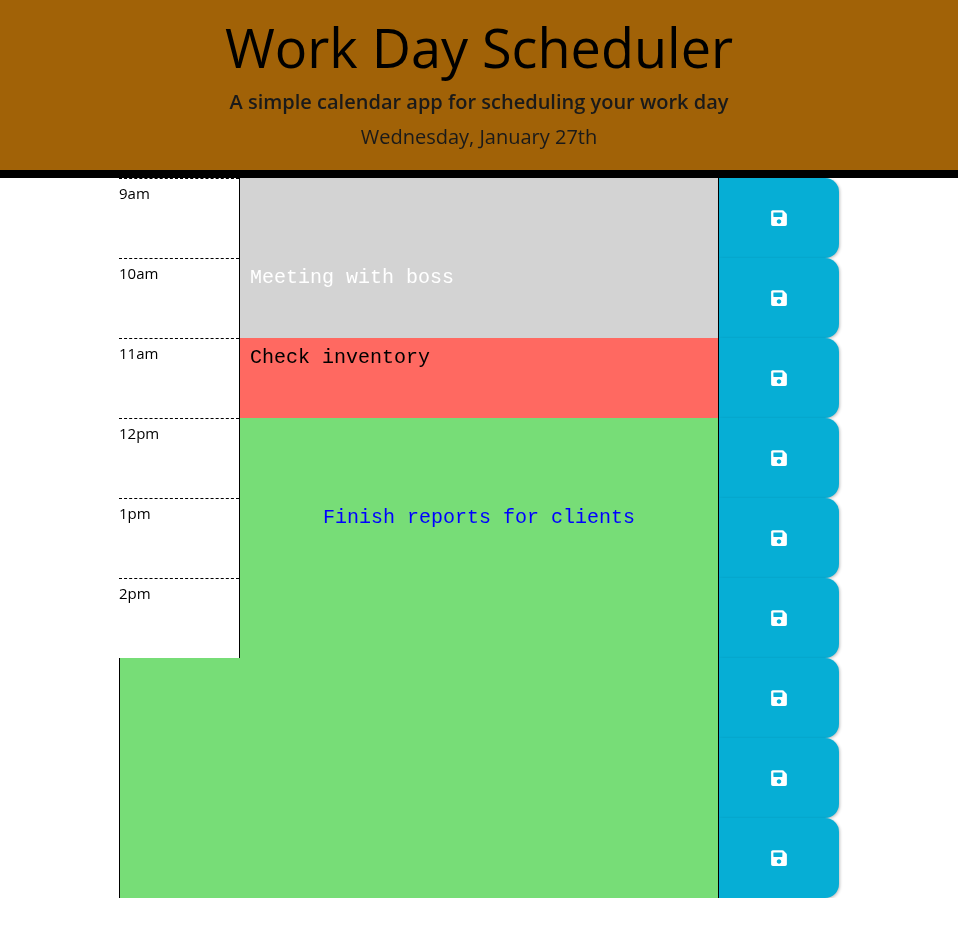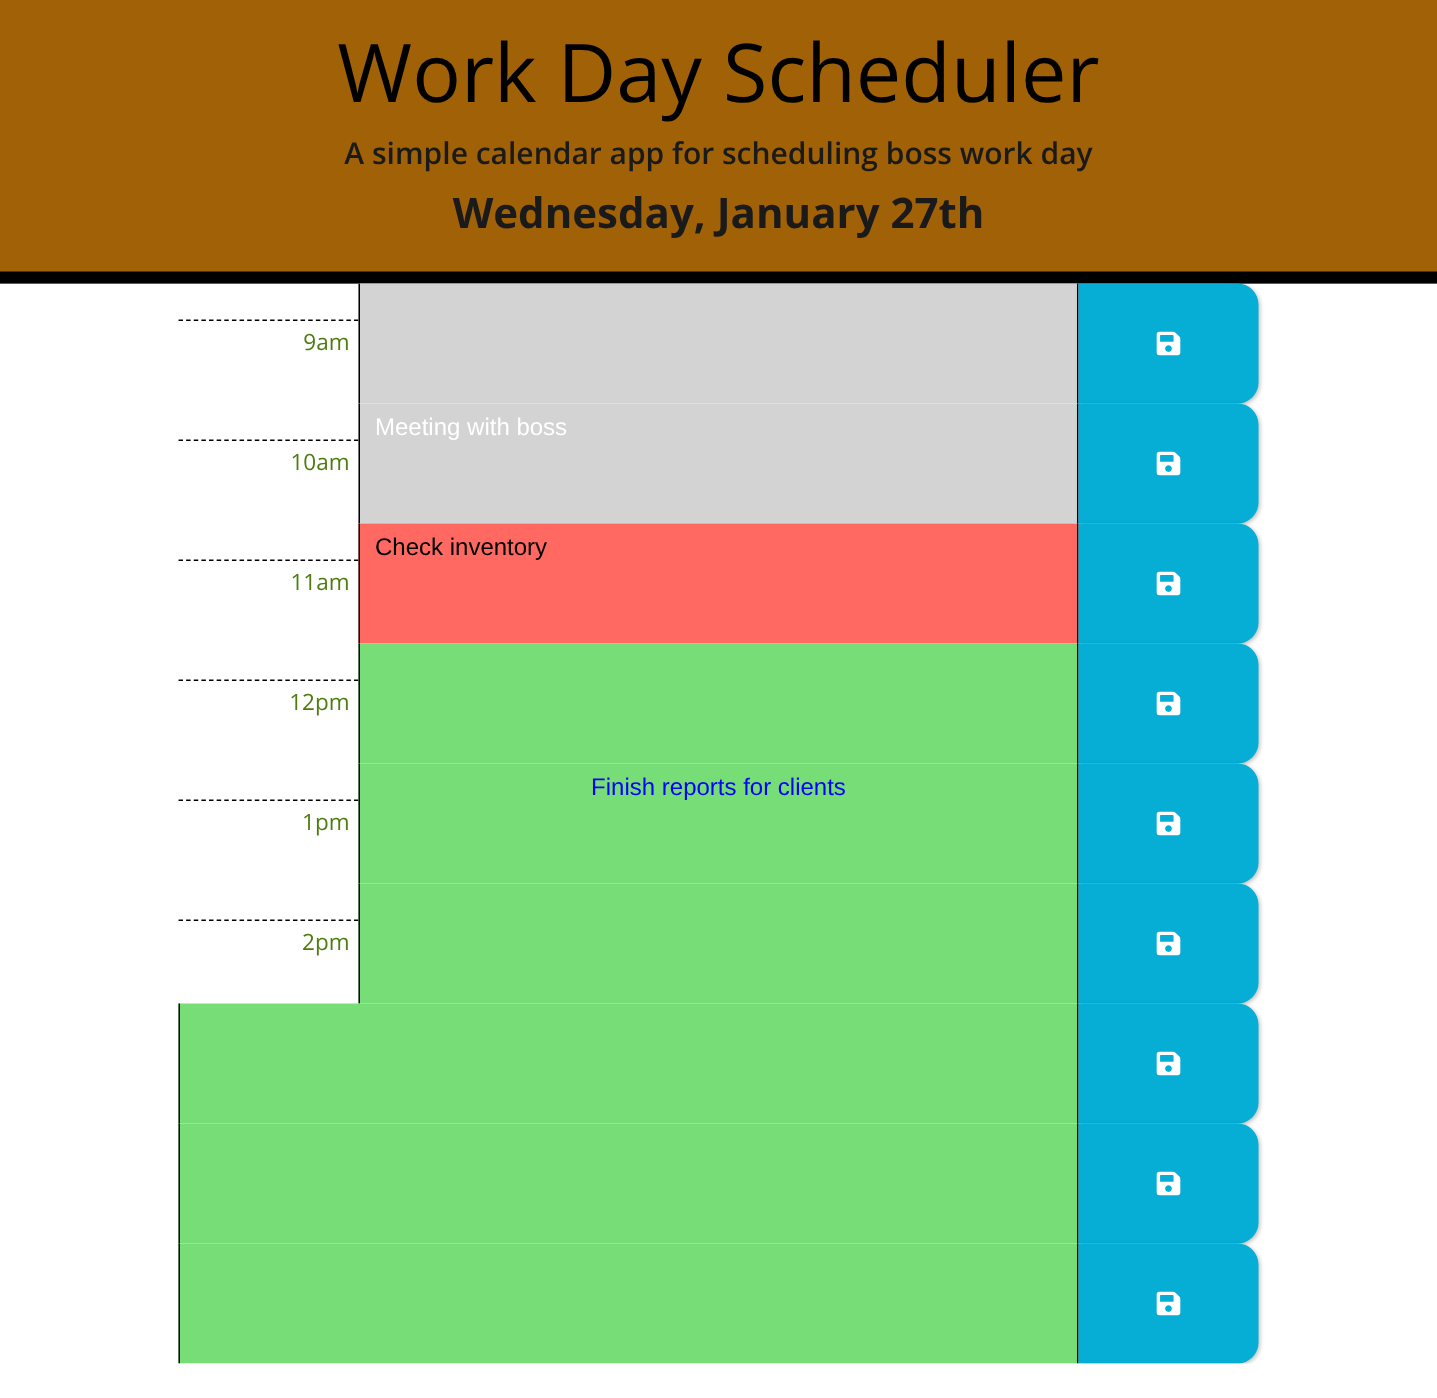--- a/index.html
+++ b/index.html
@@ -22,49 +22,48 @@
       color: #000;
       margin-bottom: 4px;
     }
     header p.lead {
       font-size: 20px;
       font-weight: 600;
       color: #1a1a1a;
       margin-bottom: 8px;
     }
     header p.date {
-      font-size: 28px;
-      font-weight: 700;
+      font-size: 20px;
+      font-weight: 400;
       color: #1a1a1a;
     }
     .container {
       width: 720px;
       margin: 0 auto;
     }
     .time-block {
       display: flex;
       height: 80px;
     }
     .hour {
       flex: 0 0 120px;
-      text-align: right;
+      text-align: left;
       padding: 4px 6px 0 0;
       font-size: 15px;
-      color: #4d7c0f;
+      color: #000000;
       border-top: 1.5px dashed #000;
       background: #fff;
-      margin-top: 24px;
     }
     .description {
       flex: 1;
       border: none;
       resize: none;
       padding: 8px 10px;
-      font-size: 16px;
-      font-family: Liberation Sans, sans-serif;
+      font-size: 20px;
+      font-family: Liberation Mono, monospace;
       outline: none;
       border-left: 1px solid #000;
       border-right: 1px solid #000;
     }
     .past {
       background: #d3d3d3;
       color: #fff;
     }
     .present {
       background: #ff6961;
@@ -87,21 +86,21 @@
       border-bottom-right-radius: 14px;
       box-shadow: 1px 1px 3px rgba(0,0,0,0.25);
     }
     .saveBtn svg { width: 18px; height: 18px; fill: #fff; }
   </style>
 </head>
 <body>
 
 <header class="jumbotron">
   <h1>Work Day Scheduler</h1>
-  <p class="lead">A simple calendar app for scheduling boss work day</p>
+  <p class="lead">A simple calendar app for scheduling your work day</p>
   <p class="date">Wednesday, January 27th</p>
 </header>
 
 <div class="container" id="schedule">
     <div class="time-block">
       <div class="hour">9am</div>
       <textarea class="description past" style=""></textarea>
       <button class="saveBtn">
         <svg viewBox="0 0 448 512">
           <path d="M433.941 129.941l-83.882-83.882A48 48 0 0 0 316.118 32H48C21.49 32 0 53.49 0 80v352c0 26.51 21.49 48 48 48h352c26.51 0 48-21.49 48-48V163.882a48 48 0 0 0-14.059-33.941zM224 416c-35.346 0-64-28.654-64-64s28.654-64 64-64 64 28.654 64 64-28.654 64-64 64zm96-304.52V212c0 6.627-5.373 12-12 12H76c-6.627 0-12-5.373-12-12V108c0-6.627 5.373-12 12-12h228.52c3.183 0 6.235 1.264 8.485 3.515l3.48 3.48A11.996 11.996 0 0 1 320 111.48z"></path>

